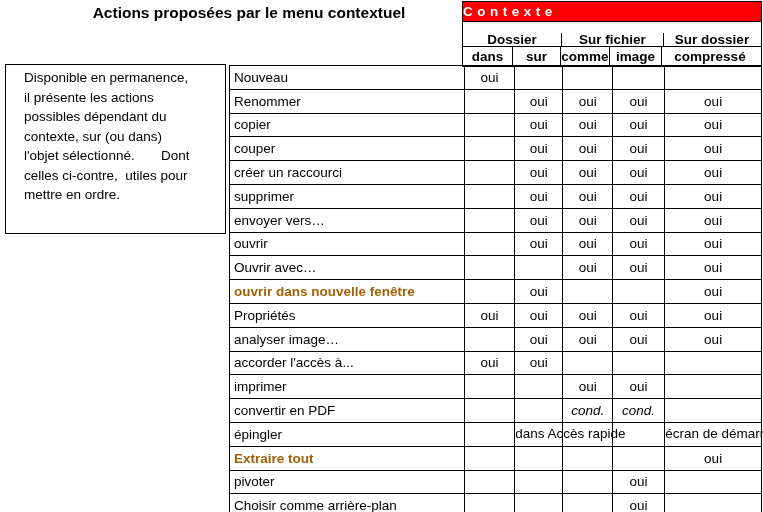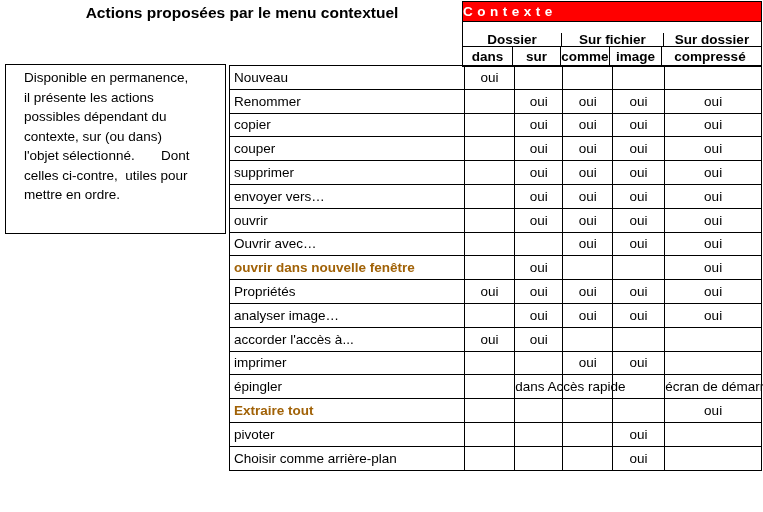--- a/index.html
+++ b/index.html
@@ -16,21 +16,21 @@
   }
   #root {
     position: relative;
     width: 763px;
     height: 512px;
   }
 
   
   .title-bar {
     position: absolute;
-    left: 1px;
+    left: 8px;
     top: 0;
     width: 482px;
     height: 26px;
     display: flex;
     align-items: center;
     justify-content: center;
   }
   .title-bar .title-text {
     font-size: 15.5px;
     font-weight: bold;
@@ -214,20 +214,28 @@
         </tr>
         <tr>
           <td class="lbl-bold">couper</td>
           <td class="val"></td>
           <td class="val">oui</td>
           <td class="val">oui</td>
           <td class="val">oui</td>
           <td class="val">oui</td>
         </tr>
         <tr>
+          <td class="lbl-bold">créer un raccourci</td>
+          <td class="val"></td>
+          <td class="val">oui</td>
+          <td class="val">oui</td>
+          <td class="val">oui</td>
+          <td class="val">oui</td>
+        </tr>
+        <tr>
           <td class="lbl-bold">supprimer</td>
           <td class="val"></td>
           <td class="val">oui</td>
           <td class="val">oui</td>
           <td class="val">oui</td>
           <td class="val">oui</td>
         </tr>
         <tr>
           <td class="lbl-bold">envoyer vers…</td>
           <td class="val"></td>
@@ -283,20 +291,28 @@
           <td class="val"></td>
           <td class="val"></td>
           <td class="val"></td>
         </tr>
         <tr>
           <td>imprimer</td>
           <td class="val"></td>
           <td class="val"></td>
           <td class="val">oui</td>
           <td class="val">oui</td>
+          <td class="val"></td>
+        </tr>
+        <tr>
+          <td>convertir en PDF</td>
+          <td class="val"></td>
+          <td class="val"></td>
+          <td class="val italic">cond.</td>
+          <td class="val italic">cond.</td>
           <td class="val"></td>
         </tr>
         <tr>
           <td class="tall">épingler</td>
           <td class="val tall"></td>
           <td class="val small tall">dans Accès rapide</td>
           <td class="val tall"></td>
           <td class="val tall"></td>
           <td class="val small tall">écran de démarrage</td>
         </tr>

